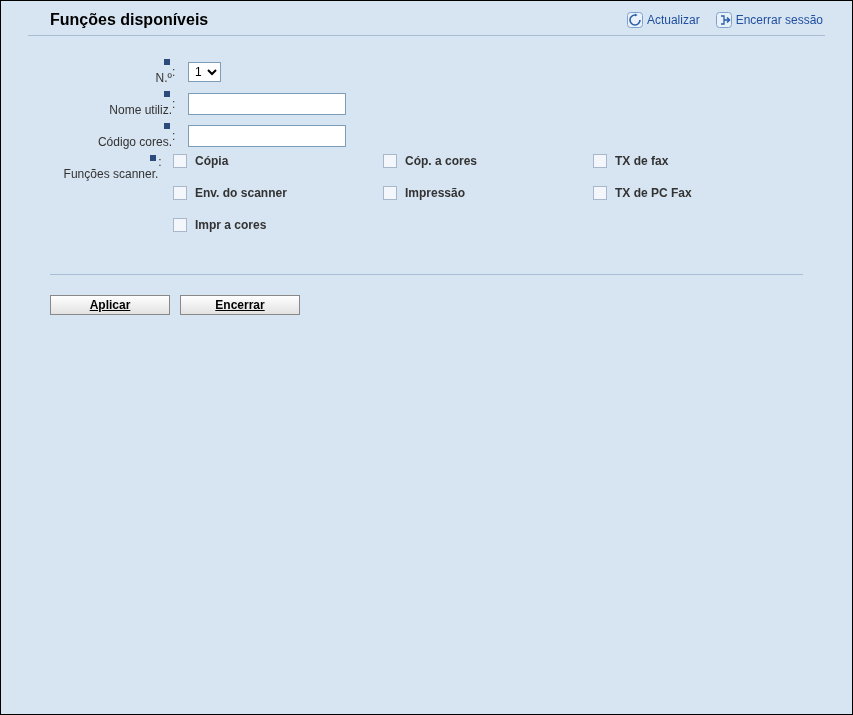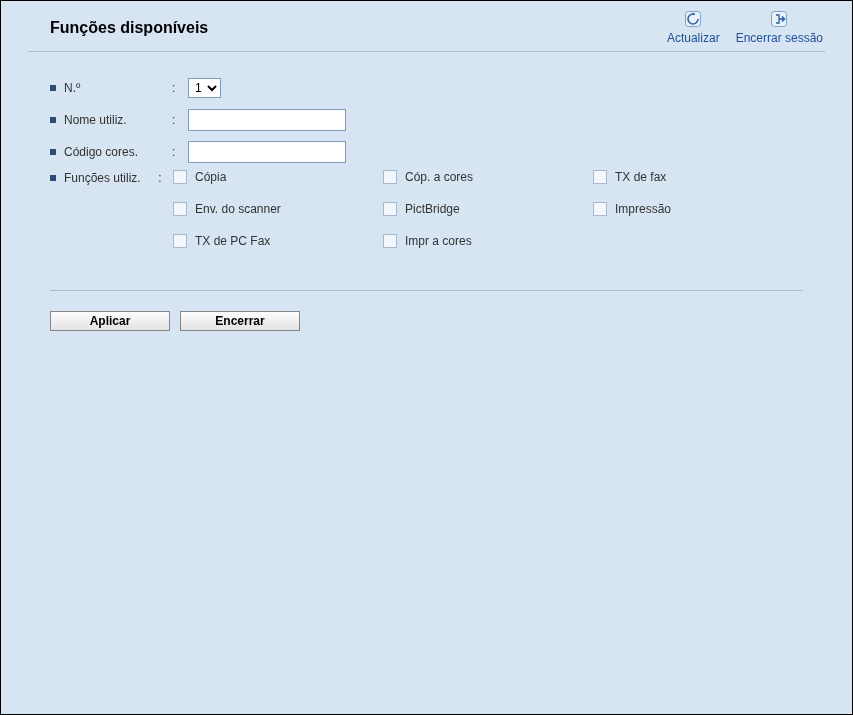--- a/index.html
+++ b/index.html
@@ -36,21 +36,20 @@
       padding-right: 2px;
     }
     .header-link {
       display: inline-flex;
       align-items: center;
       gap: 4px;
       color: #1f4f9e;
       text-decoration: none;
       cursor: pointer;
       font-size: 12px;
-      flex-direction: column;
     }
     .header-link .icon {
       display: inline-flex;
       width: 16px;
       height: 16px;
     }
     .content {
       padding: 20px 22px 0 22px;
     }
     .form-rows {
@@ -58,22 +57,23 @@
       padding-bottom: 18px;
     }
     .form-row {
       display: flex;
       align-items: center;
       min-height: 32px;
     }
     .form-label-cell {
       width: 122px;
       display: flex;
-      align-items: center;
+      align-items: flex-end;
       gap: 6px;
+      flex-direction: column;
     }
     .bullet {
       width: 6px;
       height: 6px;
       background: #2b4b7d;
       display: inline-block;
       margin-right: 2px;
     }
     .form-label {
       color: #333;
@@ -110,20 +110,21 @@
     .func-row .colon-cell {
       align-self: flex-start;
       padding-top: 3px;
     }
     .func-grid {
       display: grid;
       grid-template-columns: 210px 210px 210px;
       row-gap: 18px;
       column-gap: 0;
       padding-top: 2px;
+      font-weight: bold;
     }
     .chk-item {
       display: flex;
       align-items: center;
       gap: 8px;
     }
     .chk-box {
       width: 14px;
       height: 14px;
       border: 1px solid #a7b8cc;
@@ -146,20 +147,21 @@
     }
     button.action {
       width: 120px;
       height: 20px;
       font-size: 12px;
       font-weight: bold;
       color: #000;
       border: 1px solid #888;
       background: linear-gradient(#fefefe, #e2e2e2);
       cursor: pointer;
+      text-decoration: underline;
     }
     
     .icon svg { width: 16px; height: 16px; display: block; }
   </style>
 </head>
 <body>
 
 <div class="page">
   <div class="header-row">
     <div class="header-title">Funções disponíveis</div>
@@ -222,21 +224,21 @@
         </div>
         <div class="colon-cell">:</div>
         <div class="val-cell">
           <input type="text" value="" style="">
         </div>
       </div>
 
       <div class="form-row func-row">
         <div class="form-label-cell">
           <span class="bullet"></span>
-          <span class="form-label">Funções utiliz.</span>
+          <span class="form-label">Funções scanner.</span>
         </div>
         <div class="colon-cell">:</div>
         <div class="val-cell">
           <div class="func-grid">
 
             <div class="chk-item">
               <span class="chk-box"></span>
               <span class="chk-label">Cópia</span>
             </div>
             <div class="chk-item">
@@ -244,24 +246,20 @@
               <span class="chk-label">Cóp. a cores</span>
             </div>
             <div class="chk-item">
               <span class="chk-box"></span>
               <span class="chk-label">TX de fax</span>
             </div>
 
             <div class="chk-item">
               <span class="chk-box"></span>
               <span class="chk-label">Env. do scanner</span>
-            </div>
-            <div class="chk-item">
-              <span class="chk-box"></span>
-              <span class="chk-label">PictBridge</span>
             </div>
 
             <div class="chk-item">
               <span class="chk-box"></span>
               <span class="chk-label">Impressão</span>
             </div>
             <div class="chk-item">
               <span class="chk-box"></span>
               <span class="chk-label">TX de PC Fax</span>
             </div>

